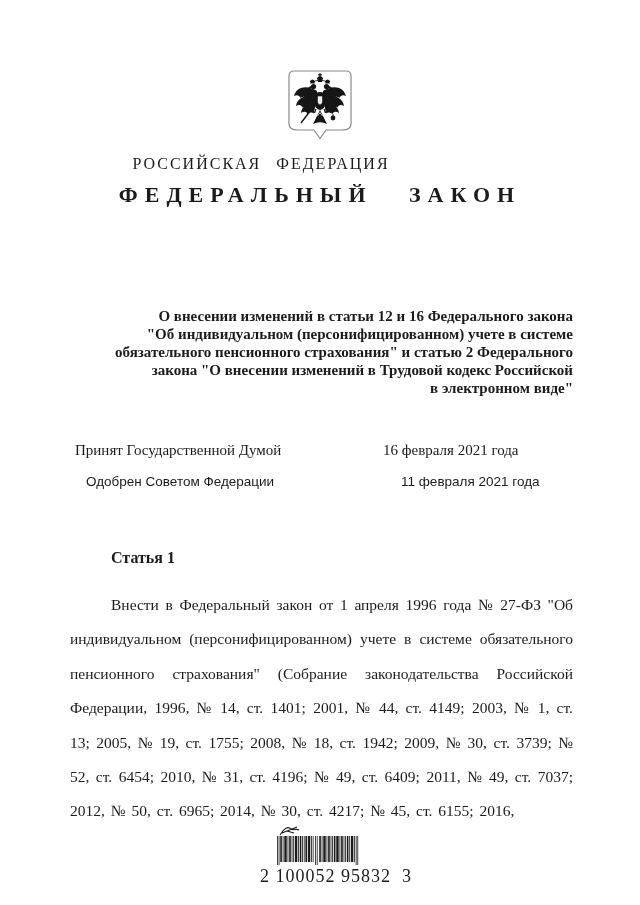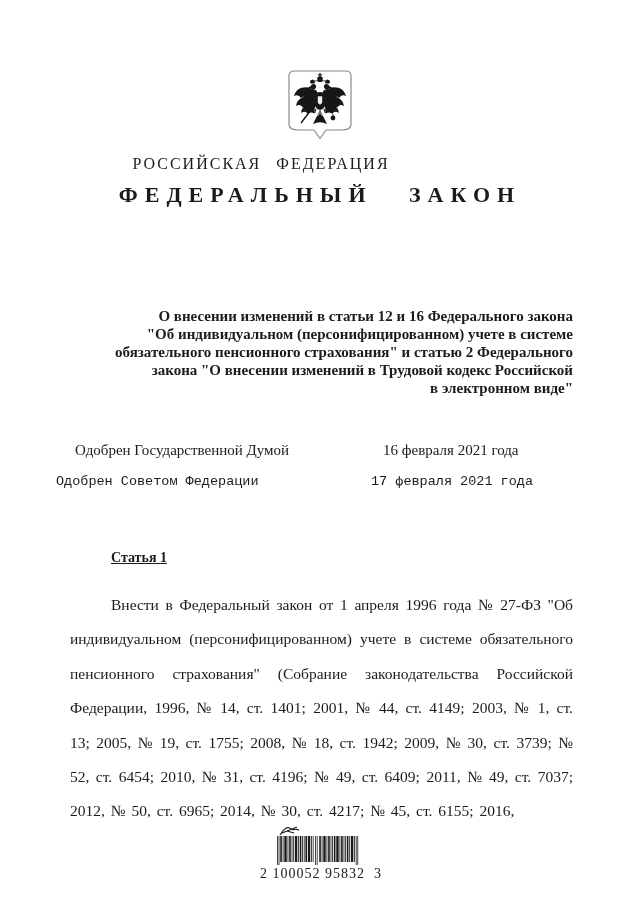--- a/index.html
+++ b/index.html
@@ -28,40 +28,40 @@
     position:absolute;top:272px;left:70px;width:503px;text-align:right;
     font-size:15px;font-weight:bold;line-height:18px;margin-top:35px;
   }
   .law-title span{display:block;}
 
   
   .adopt-row{position:absolute;left:75px;width:520px;font-size:15px;}
   .adopt-row .date{position:absolute;left:308px;top:0;}
   .row-passed{top:442px;}
   .row-approved{
-    top:474px;left:56px;
-    font-family:Liberation Mono, monospace;font-size:13.5px;
+    top:474px;left:86px;
+    font-family:Liberation Sans, sans-serif;font-size:13.5px;
   }
   .row-approved .date{left:315px;}
 
   
   .main{position:absolute;left:70px;top:548px;width:503px;}
-  .article-heading{font-size:14px;font-weight:bold;margin:0 0 0 41px;line-height:20px;text-decoration:underline;}
+  .article-heading{font-size:16px;font-weight:bold;margin:0 0 0 41px;line-height:20px;}
   .article-body{
     margin:20px 0 0 0;font-size:15.5px;line-height:34.4px;
     text-align:justify;text-indent:41px;word-spacing:2px;
   }
 
   
   .barcode{position:absolute;left:260px;top:824px;width:110px;height:62px;}
   .squiggle{position:absolute;left:18px;top:0;width:28px;height:13px;}
   .bars{position:absolute;left:17px;top:12px;width:82px;height:29px;}
   .barcode-number{
     position:absolute;left:0;top:42px;width:110px;
-    font-size:14px;letter-spacing:1px;white-space:pre;text-align:center;
+    font-size:18px;letter-spacing:1px;white-space:pre;text-align:center;
   }
 </style>
 </head>
 <body>
 
 <div class="page">
 
   <div class="emblem">
     <svg viewBox="0 0 64 70" width="64" height="70" xmlns="http://www.w3.org/2000/svg">
       <defs>
@@ -114,26 +114,26 @@
 
   <div class="law-title">
     <span>О внесении изменений в статьи 12 и 16 Федерального закона</span>
     <span>"Об индивидуальном (персонифицированном) учете в системе</span>
     <span>обязательного пенсионного страхования" и статью 2 Федерального</span>
     <span>закона "О внесении изменений в Трудовой кодекс Российской</span>
     <span>в электронном виде"</span>
   </div>
 
   <div class="adopt-row row-passed">
-    <span>Одобрен Государственной Думой</span>
+    <span>Принят Государственной Думой</span>
     <span class="date">16 февраля 2021 года</span>
   </div>
   <div class="adopt-row row-approved">
     <span>Одобрен Советом Федерации</span>
-    <span class="date">17 февраля 2021 года</span>
+    <span class="date">11 февраля 2021 года</span>
   </div>
 
   <div class="main">
     <p class="article-heading">Статья 1</p>
     <p class="article-body">Внести в Федеральный закон от 1 апреля 1996 года № 27-ФЗ "Об индивидуальном (персонифицированном) учете в системе обязательного пенсионного страхования" (Собрание законодательства Российской Федерации, 1996, № 14, ст. 1401; 2001, № 44, ст. 4149; 2003, № 1, ст. 13; 2005, № 19, ст. 1755; 2008, № 18, ст. 1942; 2009, № 30, ст. 3739; № 52, ст. 6454; 2010, № 31, ст. 4196; № 49, ст. 6409; 2011, № 49, ст. 7037; 2012, № 50, ст. 6965; 2014, № 30, ст. 4217; № 45, ст. 6155; 2016,</p>
   </div>
 
   <div class="barcode">
     <svg class="squiggle" viewBox="0 0 28 13" xmlns="http://www.w3.org/2000/svg">
       <path d="M2 11 C6 4 10 2 13 5 C15 7 18 4 21 6 M4 9 L19 3 M9 7 L16 9" fill="none" stroke="#1b1b1b" stroke-width="1.1"></path>

